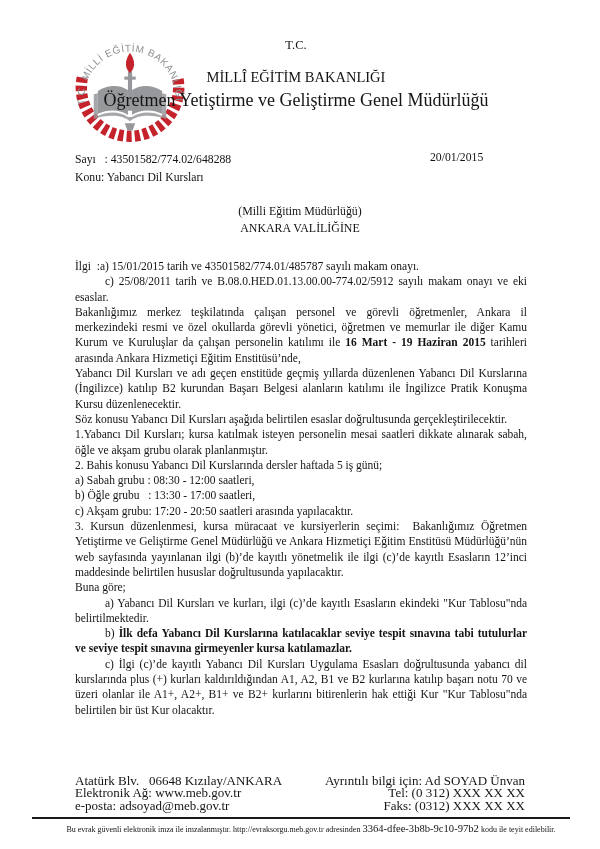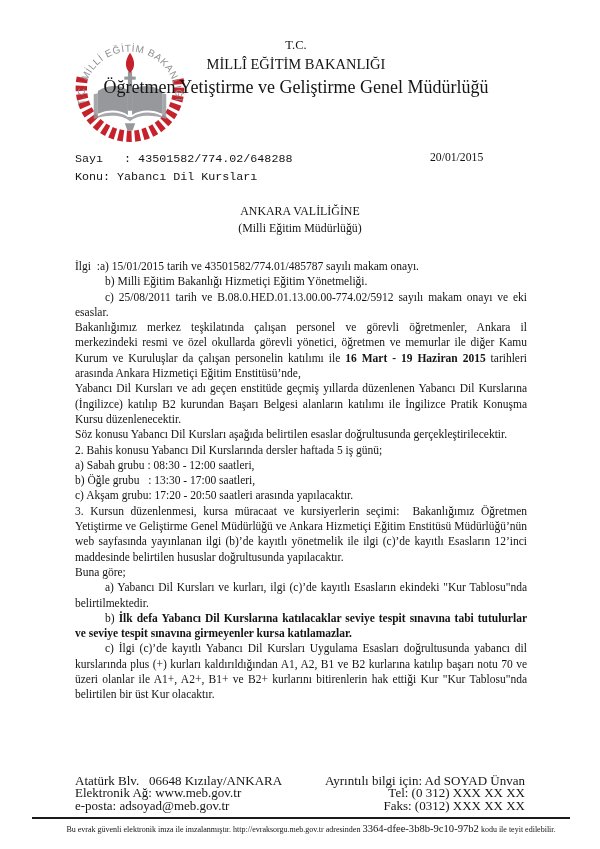--- a/index.html
+++ b/index.html
@@ -8,25 +8,25 @@
     width: 600px;
     height: 849px;
     background: #ffffff;
     font-family: "Liberation Serif", serif;
     color: #141414;
     overflow: hidden;
   }
   
   .letterhead { position: absolute; top: 38px; left: 0; right: 8px; text-align: center; }
   .lh-tc { font-size: 12.5px; }
-  .lh-ministry { font-size: 14.5px; margin-top: 3px; }
+  .lh-ministry { font-size: 14.5px; margin-top: 16px; }
   .lh-dept { font-size: 18px; margin-top: 4px; }
   .logo { position: absolute; top: 32px; left: 73px; width: 114px; height: 114px; }
   
-  .meta { position: absolute; top: 151px; left: 75px; font-size: 11.7px; line-height: 17.5px; font-family: Liberation Mono, monospace; }
+  .meta { position: absolute; top: 151px; left: 75px; font-size: 11.7px; line-height: 17.5px; }
   .date { position: absolute; top: 151px; left: 430px; font-size: 11.7px; }
   
   .recipient { position: absolute; top: 203px; left: 0; right: 0; text-align: center; font-size: 11.9px; line-height: 17px; }
   
   .body { position: absolute; top: 259px; left: 75px; width: 452px; font-size: 11.5px; line-height: 15.3px; }
   .body p { margin: 0; text-align: justify; }
   .body p.noj { text-align: left; }
   .ind { text-indent: 30px; }
   .sched { margin-left: 30px; text-align: left !important; }
   .b { font-weight: bold; }
@@ -73,33 +73,33 @@
     <div class="lh-dept">Öğretmen Yetiştirme ve Geliştirme Genel Müdürlüğü</div>
   </div>
 
   <div class="meta">
     <div>Sayı&nbsp;&nbsp; : 43501582/774.02/648288</div>
     <div>Konu: Yabancı Dil Kursları</div>
   </div>
   <div class="date">20/01/2015</div>
 
   <div class="recipient">
+    <div>(Milli Eğitim Müdürlüğü)</div>
     <div>ANKARA VALİLİĞİNE</div>
-    <div>(Milli Eğitim Müdürlüğü)</div>
   </div>
 
   <div class="body">
     <p class="noj">İlgi&nbsp;&nbsp;:a) 15/01/2015 tarih ve 43501582/774.01/485787 sayılı makam onayı.</p>
-    <p class="noj ind">b) Milli Eğitim Bakanlığı Hizmetiçi Eğitim Yönetmeliği.</p>
     <p class="ind">c) 25/08/2011 tarih ve B.08.0.HED.01.13.00.00-774.02/5912 sayılı makam onayı ve eki esaslar.</p>
 
     <p><span>Bakanlığımız merkez teşkilatında çalışan personel ve görevli öğretmenler, Ankara il merkezindeki resmi ve özel okullarda görevli yönetici, öğretmen ve memurlar ile diğer Kamu Kurum ve Kuruluşlar da çalışan personelin katılımı ile </span><span class="b">16 Mart - 19 Haziran 2015</span><span> tarihleri arasında Ankara Hizmetiçi Eğitim Enstitüsü’nde,</span></p>
 
     <p>Yabancı Dil Kursları ve adı geçen enstitüde geçmiş yıllarda düzenlenen Yabancı Dil Kurslarına (İngilizce) katılıp B2 kurundan Başarı Belgesi alanların katılımı ile İngilizce Pratik Konuşma Kursu düzenlenecektir.</p>
     <p>Söz konusu Yabancı Dil Kursları aşağıda belirtilen esaslar doğrultusunda gerçekleştirilecektir.</p>
+    <p>1.Yabancı Dil Kursları; kursa katılmak isteyen personelin mesai saatleri dikkate alınarak sabah, öğle ve akşam grubu olarak planlanmıştır.</p>
     <p class="noj">2. Bahis konusu Yabancı Dil Kurslarında dersler haftada 5 iş günü;</p>
 
     <p class="sched">a) Sabah grubu : 08:30 - 12:00 saatleri,</p>
     <p class="sched">b) Öğle grubu&nbsp;&nbsp; : 13:30 - 17:00 saatleri,</p>
     <p class="sched">c) Akşam grubu: 17:20 - 20:50 saatleri arasında yapılacaktır.</p>
 
     <p>3. Kursun düzenlenmesi, kursa müracaat ve kursiyerlerin seçimi:&nbsp; Bakanlığımız Öğretmen Yetiştirme ve Geliştirme Genel Müdürlüğü ve Ankara Hizmetiçi Eğitim Enstitüsü Müdürlüğü’nün web sayfasında yayınlanan ilgi (b)’de kayıtlı yönetmelik ile ilgi (c)’de kayıtlı Esasların 12’inci maddesinde belirtilen hususlar doğrultusunda yapılacaktır.</p>
     <p class="noj">Buna göre;</p>
 
     <p class="ind">a) Yabancı Dil Kursları ve kurları, ilgi (c)’de kayıtlı Esasların ekindeki "Kur Tablosu"nda belirtilmektedir.</p>

